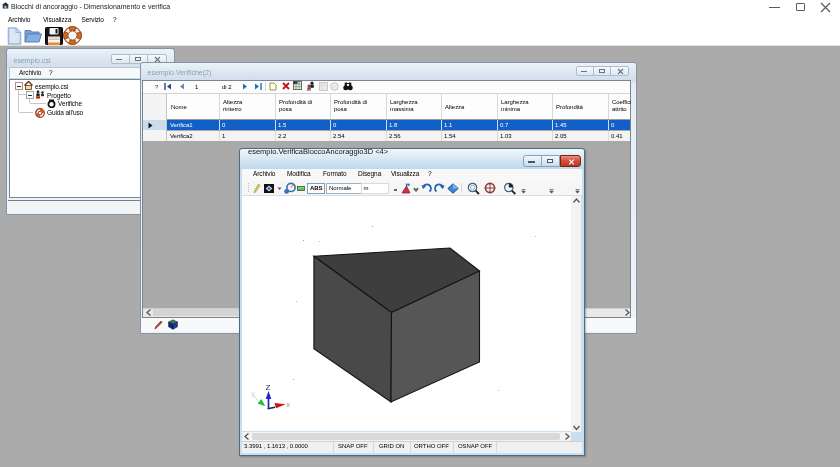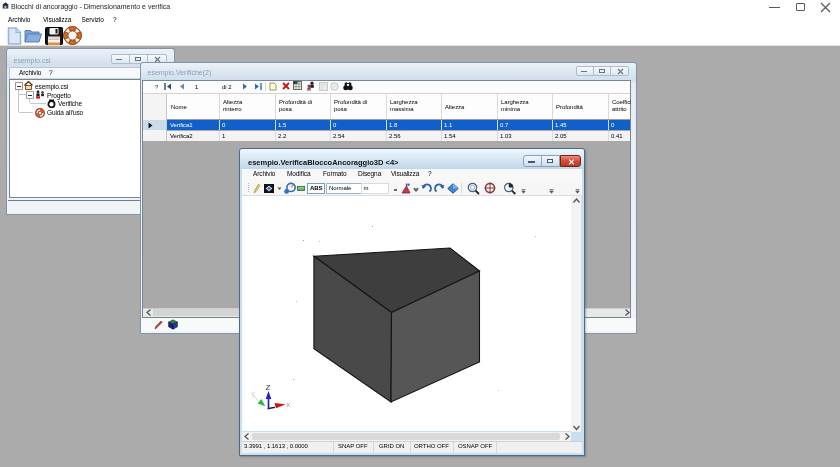--- a/index.html
+++ b/index.html
@@ -272,21 +272,21 @@
     <path d="M7 1 L8.2 2.2 L3 7.4 L1 9 L1.8 6.6 Z" fill="#b05540" stroke="#7a3020" stroke-width="0.7"></path>
   </svg>
 <svg class="abs" style="left:168px;top:319px;" width="10" height="11" viewBox="0 0 10 11">
  <polygon points="5,0.8 9.4,3 5,5.2 0.6,3" fill="#3a7a4a" stroke="#1c4f2a" stroke-width="0.6"></polygon>
  <polygon points="0.6,3 5,5.2 5,10.2 0.6,7.8" fill="#16247e" stroke="#0c1650" stroke-width="0.6"></polygon>
  <polygon points="9.4,3 5,5.2 5,10.2 9.4,7.8" fill="#2438a8" stroke="#0c1650" stroke-width="0.6"></polygon>
 </svg>
 
 <div class="abs" style="left:239px;top:148px;width:346px;height:308px;background:#c9dff0;border:1px solid #4a6b85;border-radius:3px 3px 0 0;box-shadow:1px 1px 2px rgba(0,0,0,0.25);"></div>
 <div class="abs" style="left:240px;top:149px;width:344px;height:20px;background:linear-gradient(180deg,#eff7fc 0%,#d7e8f5 50%,#bcd7eb 100%);border-radius:3px 3px 0 0;"></div>
-<div class="abs" style="left:248px;top:158px;font-size:7.5px;color:#111;white-space:nowrap;font-weight:bold;">esempio.VerificaBloccoAncoraggio3D &lt;4&gt;</div>
+<div class="abs" style="left:248px;top:147px;font-size:7.5px;color:#111;white-space:nowrap;">esempio.VerificaBloccoAncoraggio3D &lt;4&gt;</div>
 
 <div class="abs" style="left:523px;top:155px;width:37px;height:12px;border:1px solid #8aa0b5;border-radius:3px 0 0 3px;background:linear-gradient(#f2f8fc,#cadded);"></div>
 <div class="abs" style="left:541px;top:155px;width:1px;height:12px;background:#91a5b8;"></div>
 <div class="abs" style="left:528px;top:160.5px;width:7px;height:2.5px;background:#f4fafd;border:0.5px solid #44586c;"></div>
 <div class="abs" style="left:546.5px;top:158.5px;width:6px;height:4.5px;border:1px solid #44586c;background:#f4fafd;"></div>
 <div class="abs" style="left:560px;top:155px;width:21px;height:12px;border:1px solid #7c2014;border-radius:0 3px 3px 0;background:linear-gradient(#eb9181,#d3513b 45%,#b93a24);"></div>
 <svg class="abs" style="left:568px;top:158.5px;" width="7" height="6" viewBox="0 0 7 6">
     <path d="M1.2 0.7 L5.8 5.3 M5.8 0.7 L1.2 5.3" stroke="#fff" stroke-width="1.2"></path>
   </svg>
 

